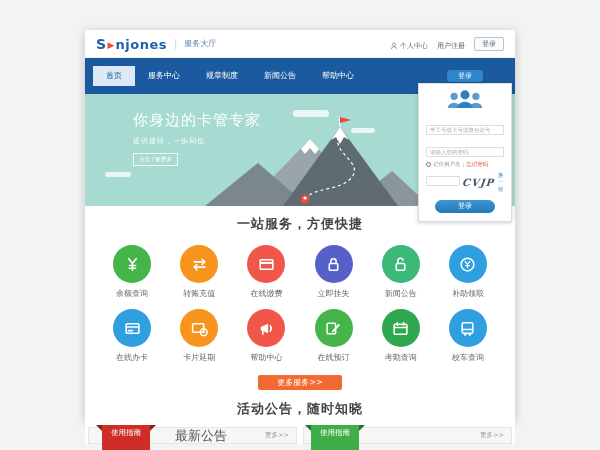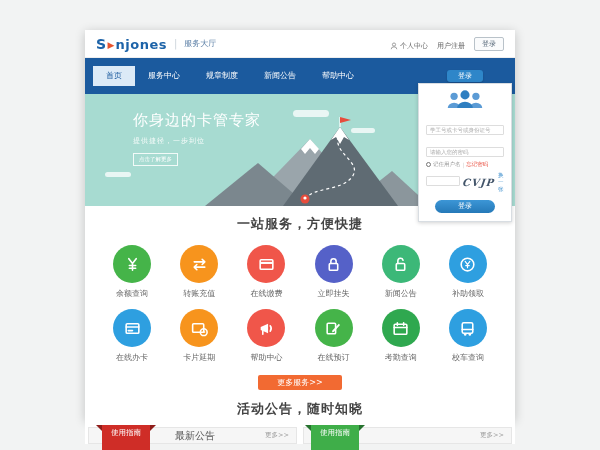--- a/index.html
+++ b/index.html
@@ -80,21 +80,21 @@
                   display:flex; align-items:center; }
   .ribbon { position:absolute; top:-3px; height:30px; line-height:16px; padding:0 9px; color:#fff;
             font-size:7.5px; cursor:pointer; }
   .ribbon.red { left:13px; background:var(--ribbon_red,#cf2d27); }
   .ribbon.green { left:7px; background:var(--ribbon_green,#3fae49); }
   .ribbon::before, .ribbon::after { content:''; position:absolute; top:0; border:3px solid transparent; }
   .ribbon.red::before { left:-6px; border-right-color:#8f1d1a; border-top-color:#8f1d1a; }
   .ribbon.red::after { right:-6px; border-left-color:#8f1d1a; border-top-color:#8f1d1a; }
   .ribbon.green::before { left:-6px; border-right-color:#26722e; border-top-color:#26722e; }
   .ribbon.green::after { right:-6px; border-left-color:#26722e; border-top-color:#26722e; }
-  .tab-latest { margin-left:86px; font-size:10px; color:#555; cursor:pointer; }
+  .tab-latest { margin-left:86px; font-size:13px; color:#555; cursor:pointer; }
   .tab-latest.solo { margin-left:80px; visibility:hidden; }
   .more-link { margin-left:auto; margin-right:7px; font-size:6.5px; color:#999; cursor:pointer; }
 </style>
 </head>
 <body>
 
 <div class="page">
 
   <div class="hdr">
     <div class="logo">

